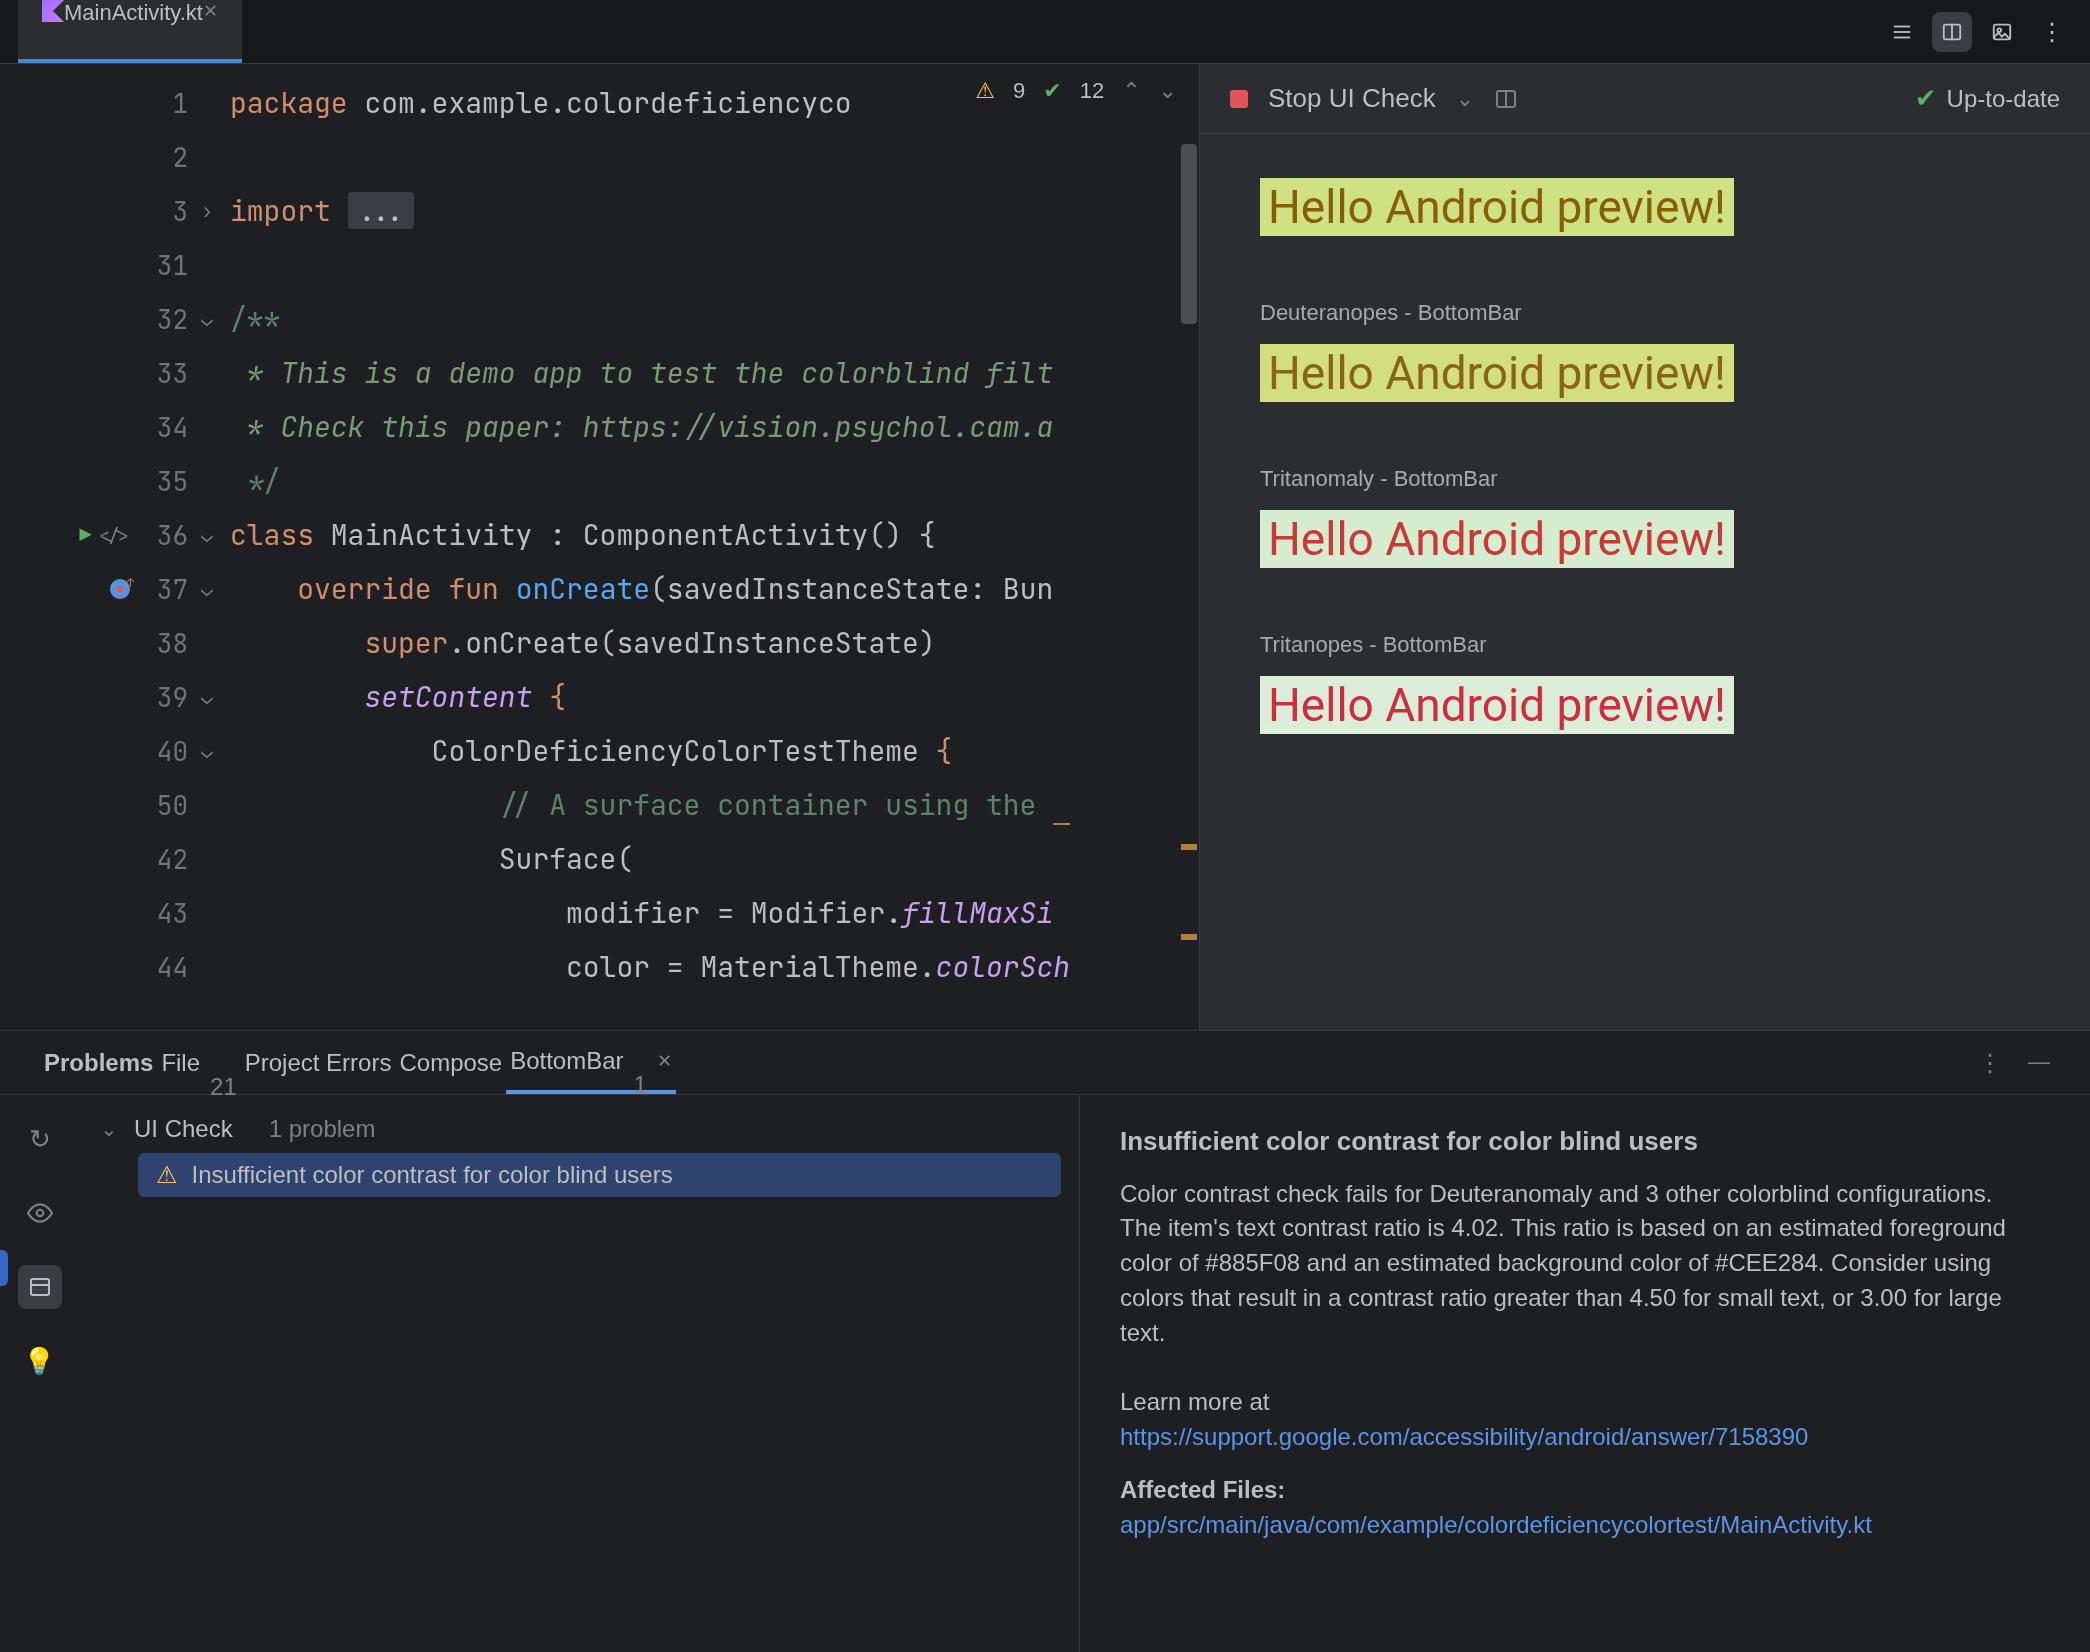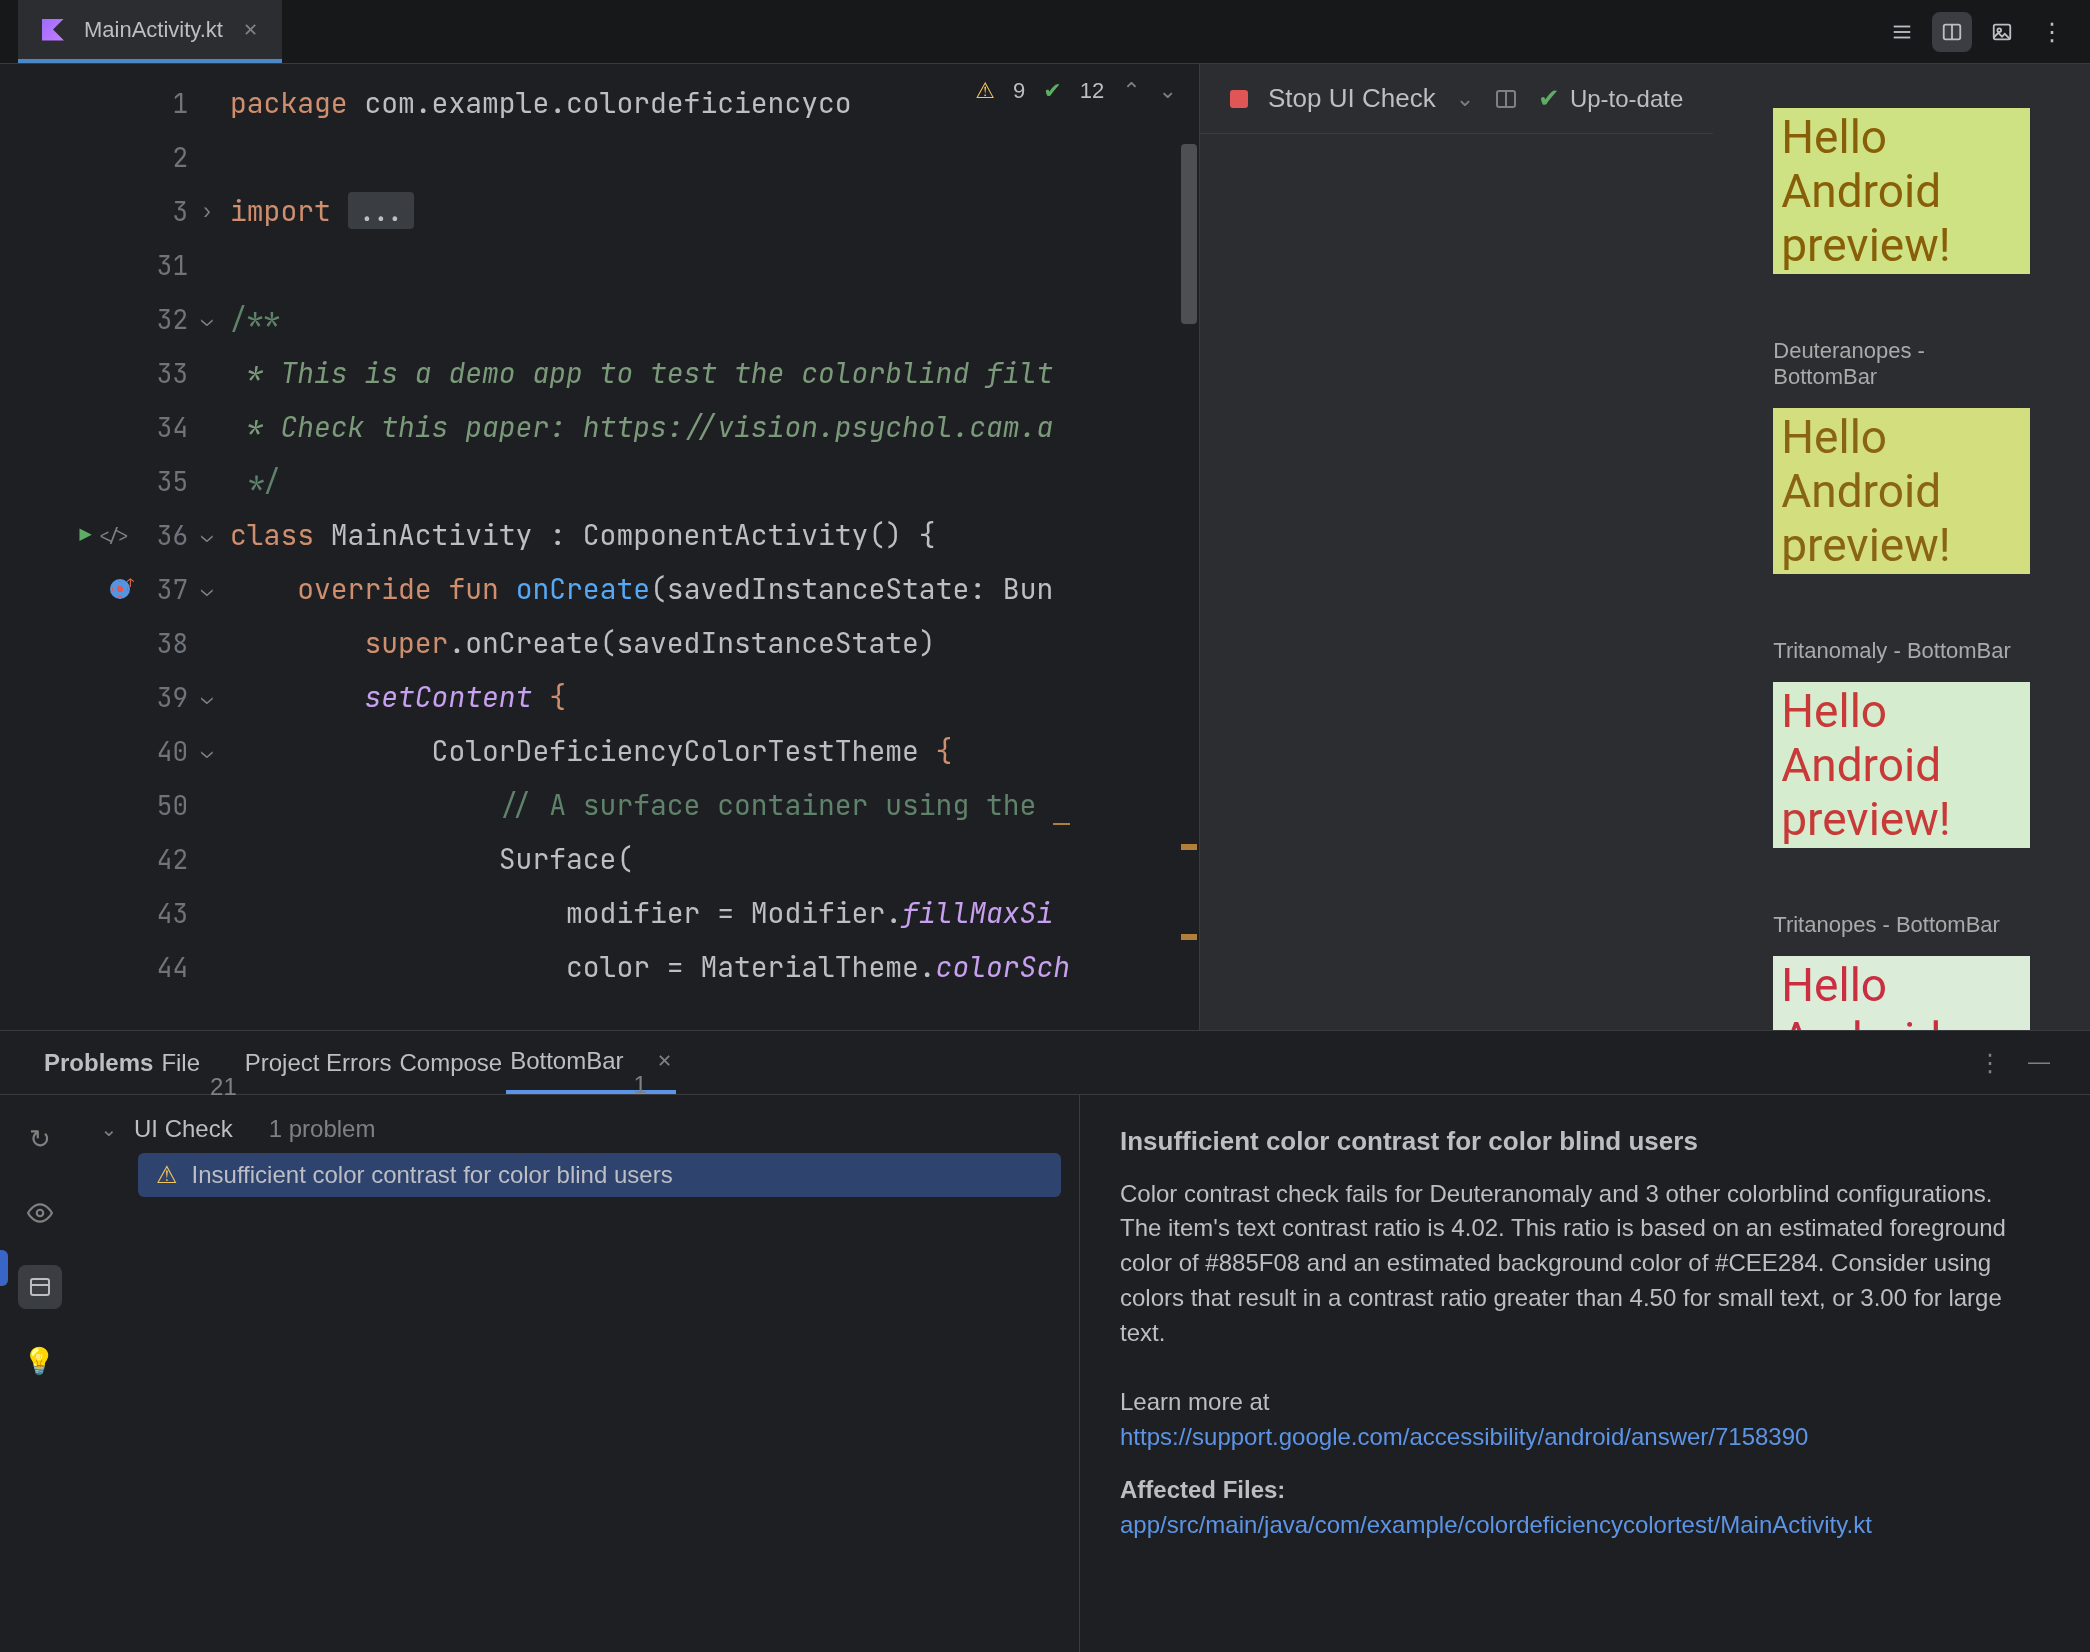--- a/index.html
+++ b/index.html
@@ -40,22 +40,22 @@
   .tabbar {
     height: 64px;
     display: flex;
     align-items: stretch;
     background: var(--bg-darker);
     border-bottom: 1px solid var(--border-subtle);
     padding-left: 18px;
   }
   .tab {
     display: flex;
-    align-items: center;
-    gap: 20px;
+    align-items: flex-start;
+    gap: 0;
     padding: 0 24px;
     background: var(--bg-tab-active);
     border-bottom: 4px solid #4a88c7;
     color: var(--text-main);
     font-size: 22px;
   }
   .kt-icon {
     width: 22px; height: 22px;
     background: linear-gradient(135deg, #9d6cff 0%, #c77dff 100%);
     clip-path: polygon(0 0,100% 0,50% 50%,100% 100%,0 100%);
@@ -151,20 +151,21 @@
   .badge-ok { color: var(--green-check); }
   .chev { color: var(--text-dim); }
   .scrollbar-vert{position:absolute;right:2px;top:80px;bottom:10px;width:16px;}
   .scroll-thumb{position:absolute;top:0;width:100%;height:180px;background:#4d4f52;border-radius:4px;}
   .scroll-mark{position:absolute;left:0;right:0;height:6px;}
 
   
   .preview-pane {
     flex: 1;
     display: flex;
+    flex-direction: column;
     background: #2b2d30;
   }
   .preview-header {
     height: 70px;
     display: flex;
     align-items: center;
     padding: 0 30px;
     gap: 20px;
     border-bottom: 1px solid var(--border-subtle);
   }

